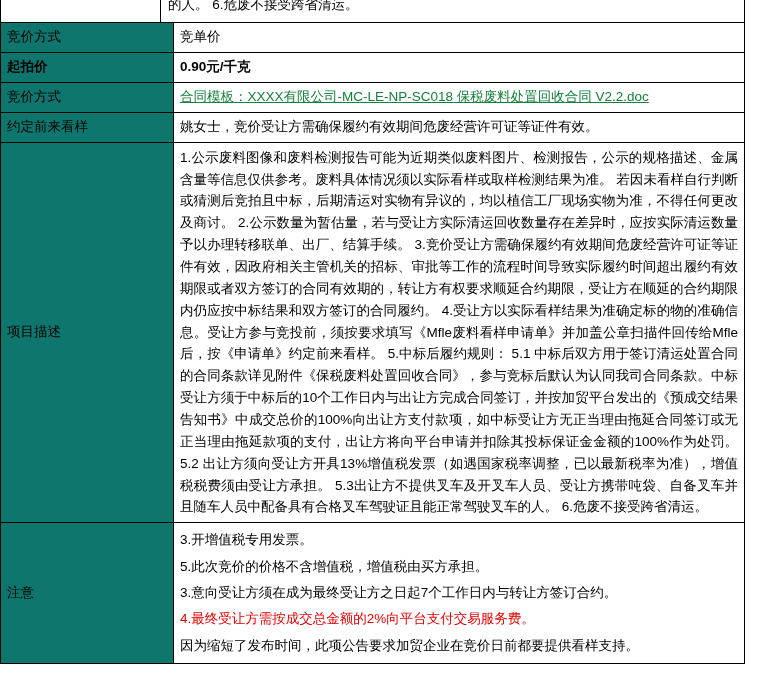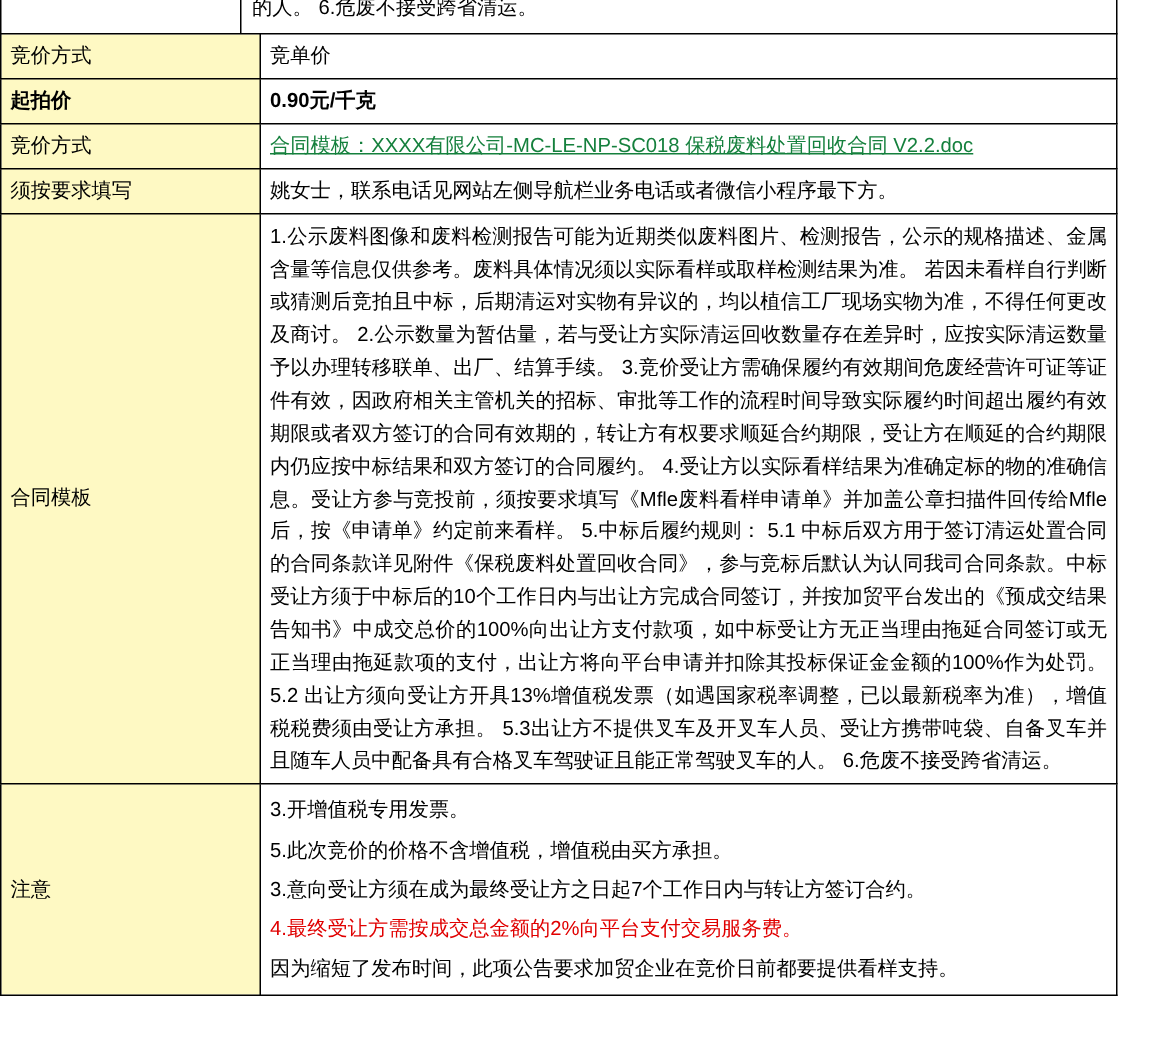--- a/index.html
+++ b/index.html
@@ -29,21 +29,21 @@
   }
   table.detail td {
     border: 1px solid #000000;
     padding: 4px 6px;
     vertical-align: middle;
     line-height: 1.55;
     word-break: break-all;
   }
   td.label {
     width: 160px;
-    background: #fef9c3;
+    background: #0f766e;
     vertical-align: middle;
   }
   td.label.mid {
     vertical-align: middle;
   }
   td.value {
     vertical-align: middle;
   }
   .bold {
     font-weight: bold;
@@ -126,25 +126,25 @@
         <td class="label bold">起拍价</td>
         <td class="value bold">0.90元/千克</td>
       </tr>
       <tr>
         <td class="label">竞价方式</td>
         <td class="value">
           <a class="doclink" href="#">合同模板：XXXX有限公司-MC-LE-NP-SC018 保税废料处置回收合同 V2.2.doc</a>
         </td>
       </tr>
       <tr>
-        <td class="label">须按要求填写</td>
-        <td class="value">姚女士，联系电话见网站左侧导航栏业务电话或者微信小程序最下方。</td>
+        <td class="label">约定前来看样</td>
+        <td class="value">姚女士，竞价受让方需确保履约有效期间危废经营许可证等证件有效。</td>
       </tr>
       <tr>
-        <td class="label mid">合同模板</td>
+        <td class="label mid">项目描述</td>
         <td class="value">
           <div class="desc-text">1.公示废料图像和废料检测报告可能为近期类似废料图片、检测报告，公示的规格描述、金属含量等信息仅供参考。废料具体情况须以实际看样或取样检测结果为准。 若因未看样自行判断或猜测后竞拍且中标，后期清运对实物有异议的，均以植信工厂现场实物为准，不得任何更改及商讨。 2.公示数量为暂估量，若与受让方实际清运回收数量存在差异时，应按实际清运数量予以办理转移联单、出厂、结算手续。 3.竞价受让方需确保履约有效期间危废经营许可证等证件有效，因政府相关主管机关的招标、审批等工作的流程时间导致实际履约时间超出履约有效期限或者双方签订的合同有效期的，转让方有权要求顺延合约期限，受让方在顺延的合约期限内仍应按中标结果和双方签订的合同履约。 4.受让方以实际看样结果为准确定标的物的准确信息。受让方参与竞投前，须按要求填写《Mfle废料看样申请单》并加盖公章扫描件回传给Mfle后，按《申请单》约定前来看样。 5.中标后履约规则： 5.1 中标后双方用于签订清运处置合同的合同条款详见附件《保税废料处置回收合同》，参与竞标后默认为认同我司合同条款。中标受让方须于中标后的10个工作日内与出让方完成合同签订，并按加贸平台发出的《预成交结果告知书》中成交总价的100%向出让方支付款项，如中标受让方无正当理由拖延合同签订或无正当理由拖延款项的支付，出让方将向平台申请并扣除其投标保证金金额的100%作为处罚。 5.2 出让方须向受让方开具13%增值税发票（如遇国家税率调整，已以最新税率为准），增值税税费须由受让方承担。 5.3出让方不提供叉车及开叉车人员、受让方携带吨袋、自备叉车并且随车人员中配备具有合格叉车驾驶证且能正常驾驶叉车的人。 6.危废不接受跨省清运。</div>
         </td>
       </tr>
       <tr>
         <td class="label mid">注意</td>
         <td class="value">
           <div class="notice-line">3.开增值税专用发票。</div>
           <div class="notice-line">5.此次竞价的价格不含增值税，增值税由买方承担。</div>
           <div class="notice-line">3.意向受让方须在成为最终受让方之日起7个工作日内与转让方签订合约。</div>

